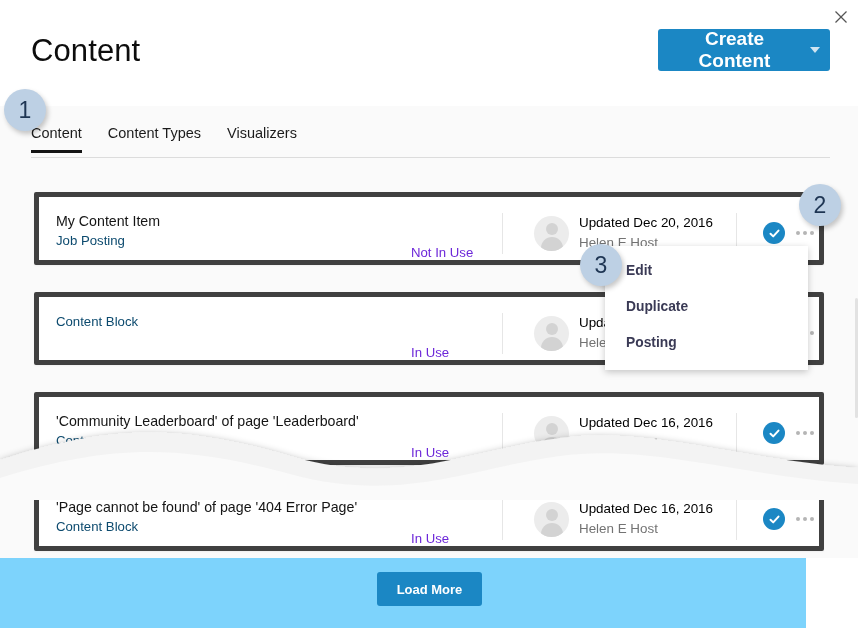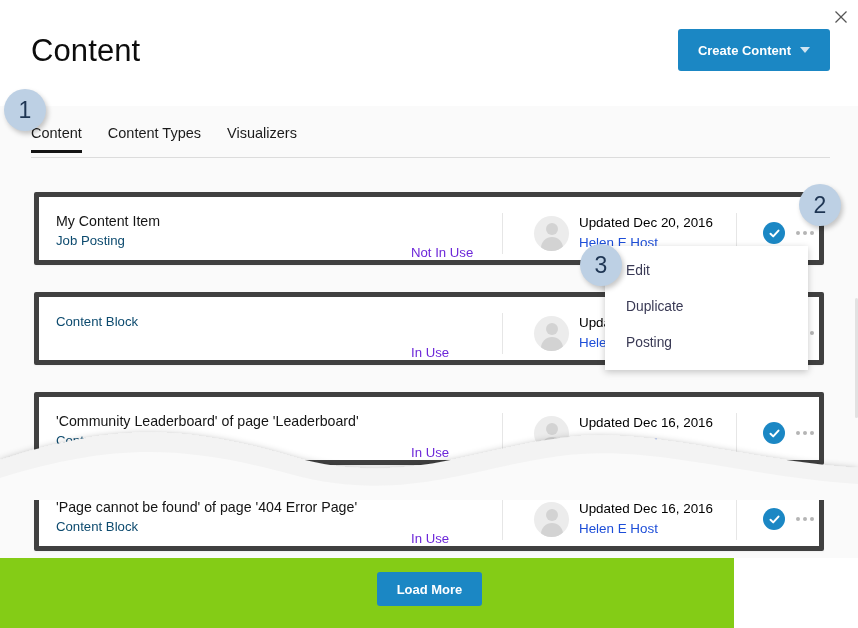--- a/index.html
+++ b/index.html
@@ -51,28 +51,28 @@
     top: 33px;
     font-size: 31px;
     font-weight: 400;
     color: #0d0d0d;
     letter-spacing: 0.1px;
   }
   .create-btn {
     position: absolute;
     right: 28px;
     top: 29px;
-    width: 152px;
+    width: 172px;
     height: 42px;
     background: #1b87c4;
     border: none;
     border-radius: 3px;
     color: #ffffff;
     font-family: "Liberation Sans", sans-serif;
-    font-size: 13px;
+    font-size: 19px;
     font-weight: bold;
     cursor: pointer;
     display: flex;
     align-items: center;
     justify-content: center;
     gap: 9px;
     padding: 0 10px;
   }
   .create-btn .caret {
     width: 0; height: 0;
@@ -252,21 +252,21 @@
     top: 16px;
   }
   .meta-date {
     font-size: 13.4px;
     color: #000000;
     line-height: 19px;
     white-space: nowrap;
   }
   .meta-user {
     font-size: 13.4px;
-    color: #1d4ed8;
+    color: #737373;
     line-height: 19px;
     margin-top: 1px;
     white-space: nowrap;
   }
 
   .status-check {
     position: absolute;
     left: 724px;
     top: 25px;
     width: 22px;
@@ -316,33 +316,34 @@
     box-shadow: 0 2px 7px rgba(0,0,0,0.22);
     z-index: 40;
   }
   .dd-item {
     position: absolute;
     left: 21px;
     font-size: 13.8px;
     color: #3a3a55;
     cursor: pointer;
     white-space: nowrap;
+    font-weight: bold;
   }
   .dd-edit      { top: 17px; }
   .dd-duplicate { top: 53px; }
   .dd-delete    { top: 89px; }
 
   
   .footer {
     position: absolute;
     left: 0;
     top: 558px;
-    width: 734px;
+    width: 806px;
     height: 70px;
-    background: #84cc16;
+    background: #7dd3fc;
   }
   .load-more {
     position: absolute;
     left: 377px;
     top: 14px;
     width: 105px;
     height: 34px;
     background: #1b87c4;
     border: none;
     border-radius: 3px;

